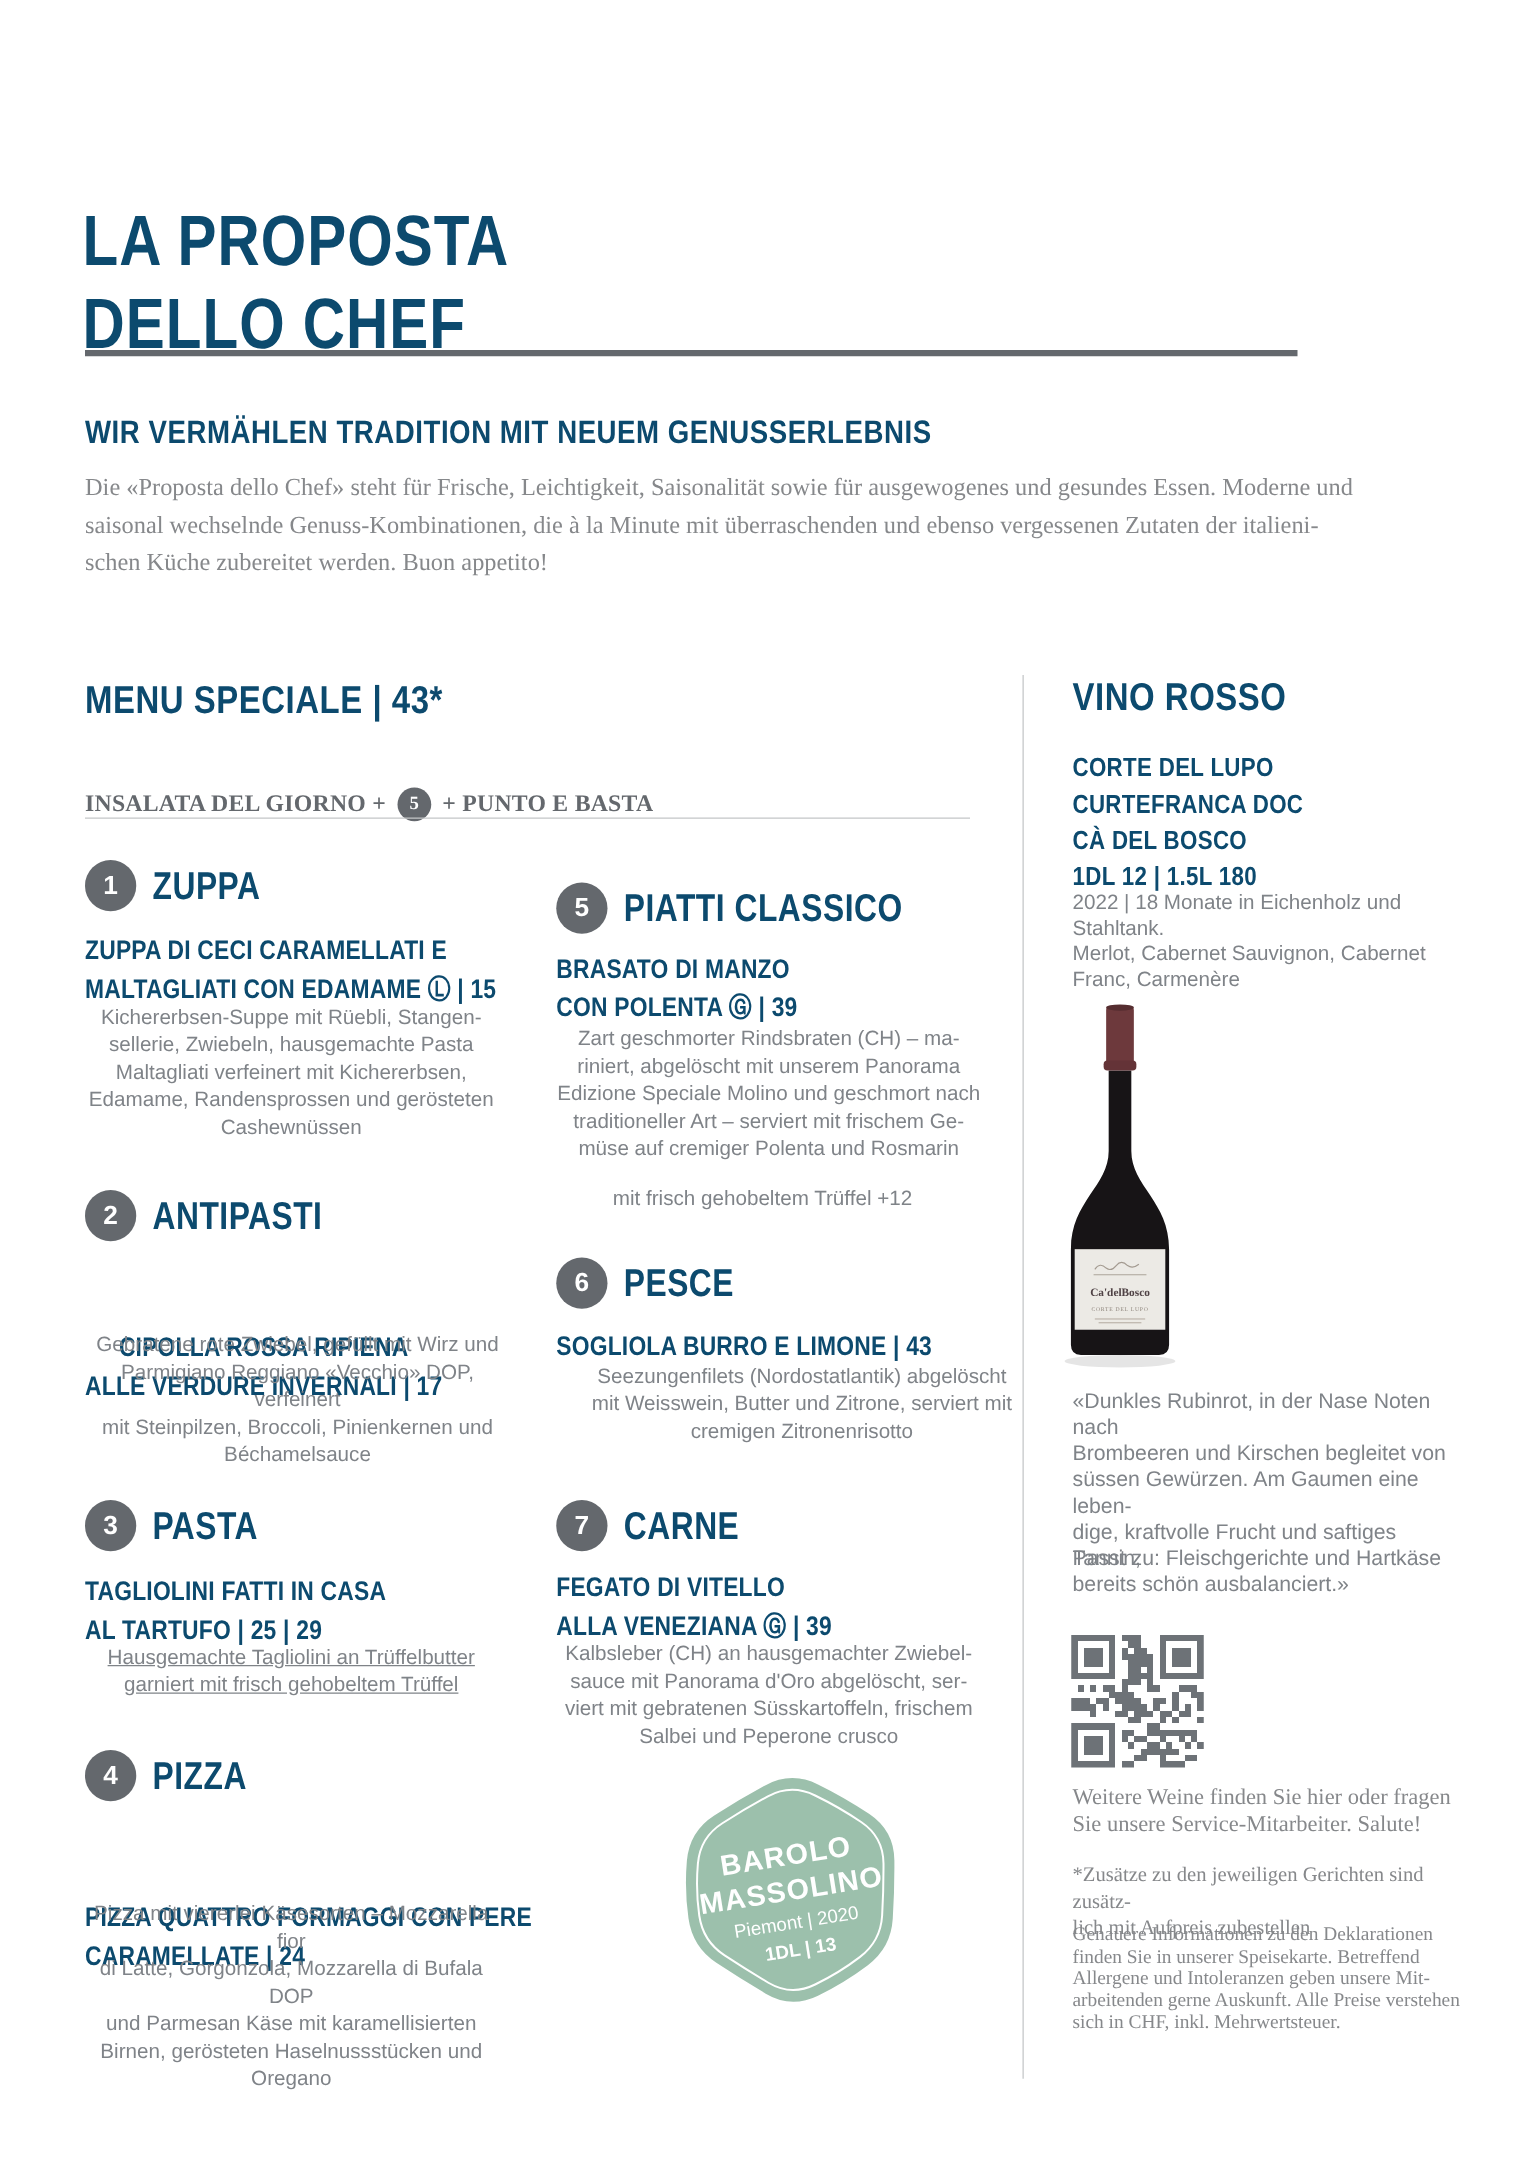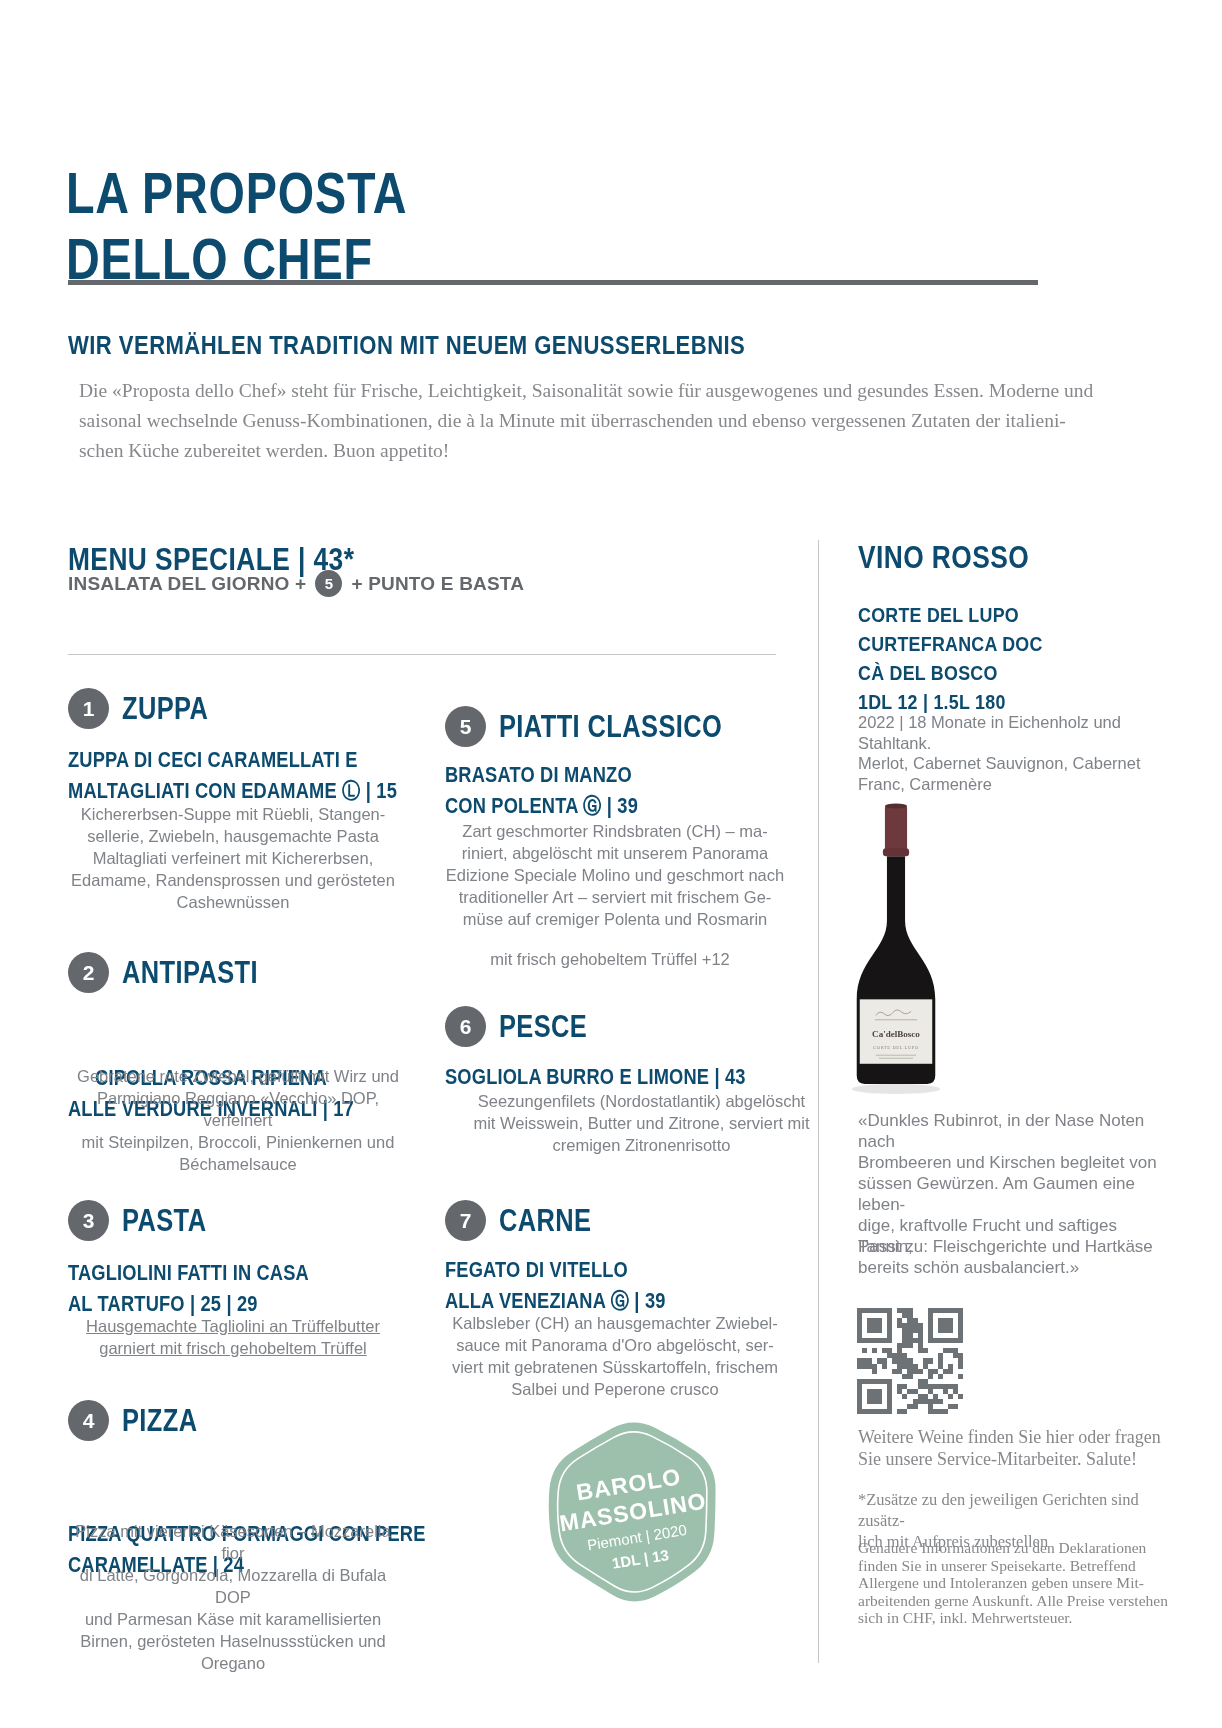--- a/index.html
+++ b/index.html
@@ -41,28 +41,28 @@
 <div class="page">
 
   <div class="abs display title pre" style="left:66px;top:94px;">
     <span class="cond pre">LA PROPOSTA
 DELLO CHEF</span>
   </div>
   <div class="abs rule-thick" style="left:68px;top:280px;width:970px;"></div>
   <div class="abs display intro-head" style="left:68px;top:330px;">
     <span class="cond85">WIR VERMÄHLEN TRADITION MIT NEUEM GENUSSERLEBNIS</span>
   </div>
-  <div class="abs serif intro-text pre" style="left:79px;top:376px;width:1100px;">Die «Proposta dello Chef» steht für Frische, Leichtigkeit, Saisonalität sowie für ausgewogenes und gesundes Essen. Moderne und
+  <div class="abs serif intro-text pre" style="left:68px;top:376px;width:1100px;">Die «Proposta dello Chef» steht für Frische, Leichtigkeit, Saisonalität sowie für ausgewogenes und gesundes Essen. Moderne und
 saisonal wechselnde Genuss-Kombinationen, die à la Minute mit überraschenden und ebenso vergessenen Zutaten der italieni-
 schen Küche zubereitet werden. Buon appetito!</div>
 
   <div class="abs display menu-head" style="left:68px;top:542px;">
     <span class="cond85">MENU SPECIALE | 43*</span>
   </div>
-  <div class="abs mini-row" style="left:68px;top:570px;">
+  <div class="abs mini-row" style="left:68px;top:630px;font-family:Liberation Serif, serif;">
     <span class="mini-head">INSALATA DEL GIORNO +</span>
     <span class="circle5">5</span>
     <span class="mini-head">+ PUNTO E BASTA</span>
   </div>
   <div class="abs rule-thin" style="left:68px;top:654px;width:708px;"></div>
 
   <div class="abs sec-head" style="left:68px;top:688px;">
     <div class="num">1</div>
     <div class="display sec-title"><span class="cond">ZUPPA</span></div>
   </div>

